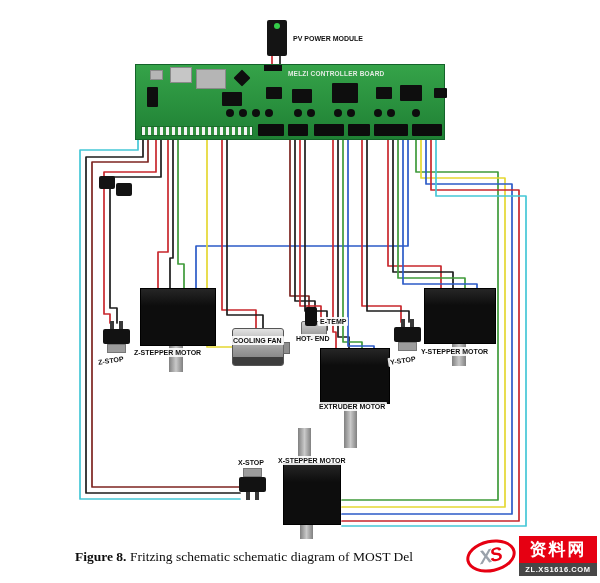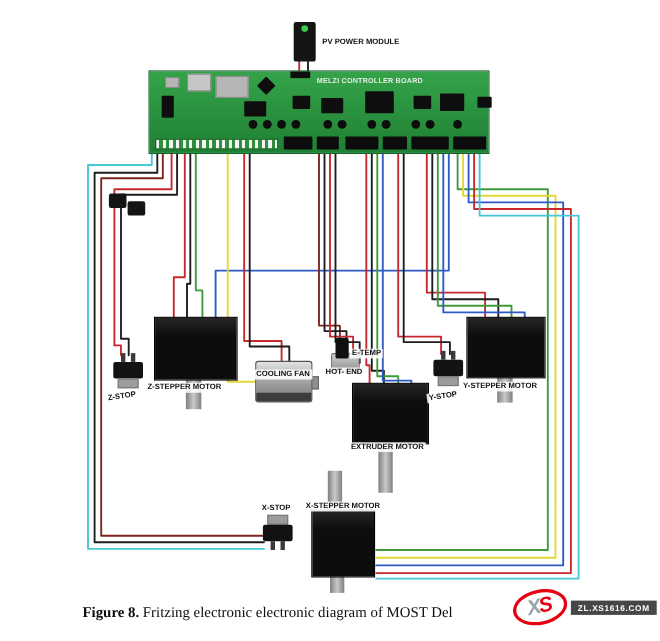--- a/index.html
+++ b/index.html
@@ -189,26 +189,27 @@
     <div class="stop-body"></div>
     <div class="stop-base"></div>
   </div>
 
   <div class="lbl" style="left:276px;top:456px;">X-STEPPER MOTOR</div>
   <div class="tab" style="left:298px;top:428px;width:13px;height:36px;"></div>
   <div class="tab" style="left:300px;top:524px;width:13px;height:15px;"></div>
   <div class="motor" style="left:283px;top:463px;width:58px;height:62px;"></div>
 
   <div class="caption">
-    <span class="cap-b">Figure 8.</span><span> Fritzing electronic electronic diagram of MOST Del</span>
+    <span class="cap-b">Figure 8.</span><span> Fritzing schematic schematic diagram of MOST Del</span>
   </div>
 
   <div class="wm">
     <div class="wm-logo">
       <span class="logo-x">X</span>
         <span class="logo-s">S</span>
     </div>
     <div class="wm-right">
+      <div class="wm-red">资料网</div>
       <div class="wm-dark">ZL.XS1616.COM</div>
     </div>
   </div>
 
 </div>
 
 </body></html>

